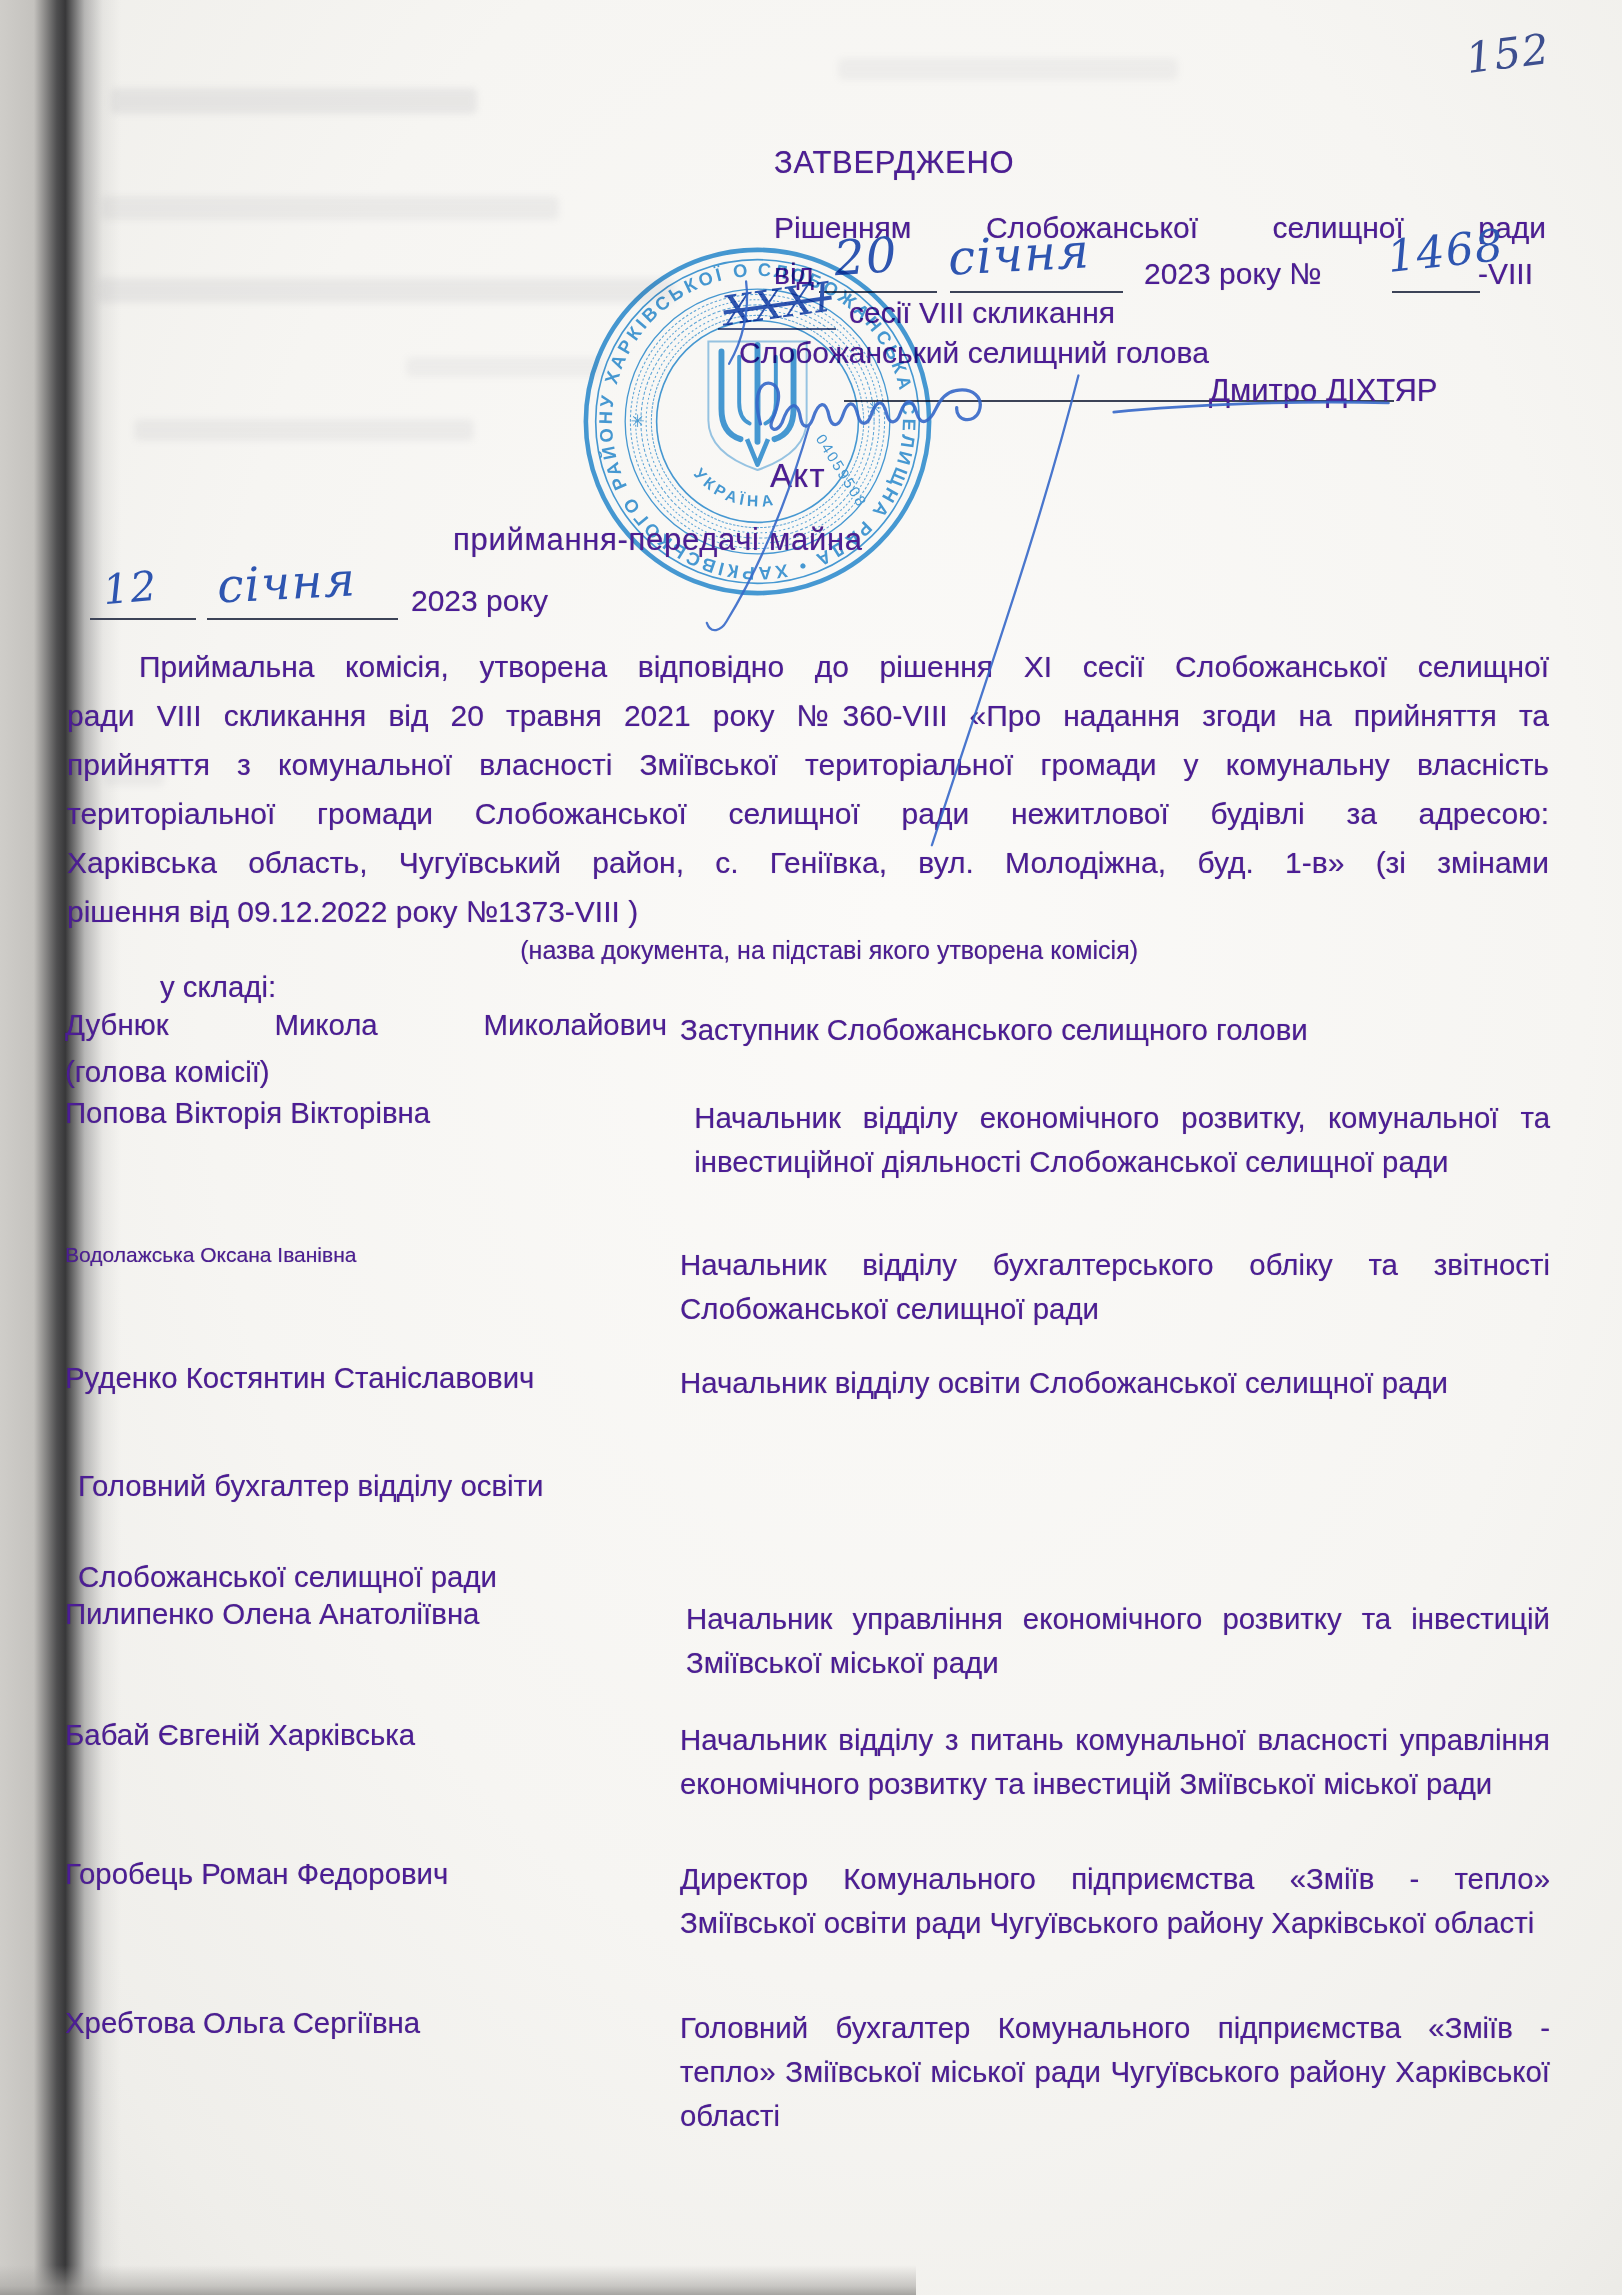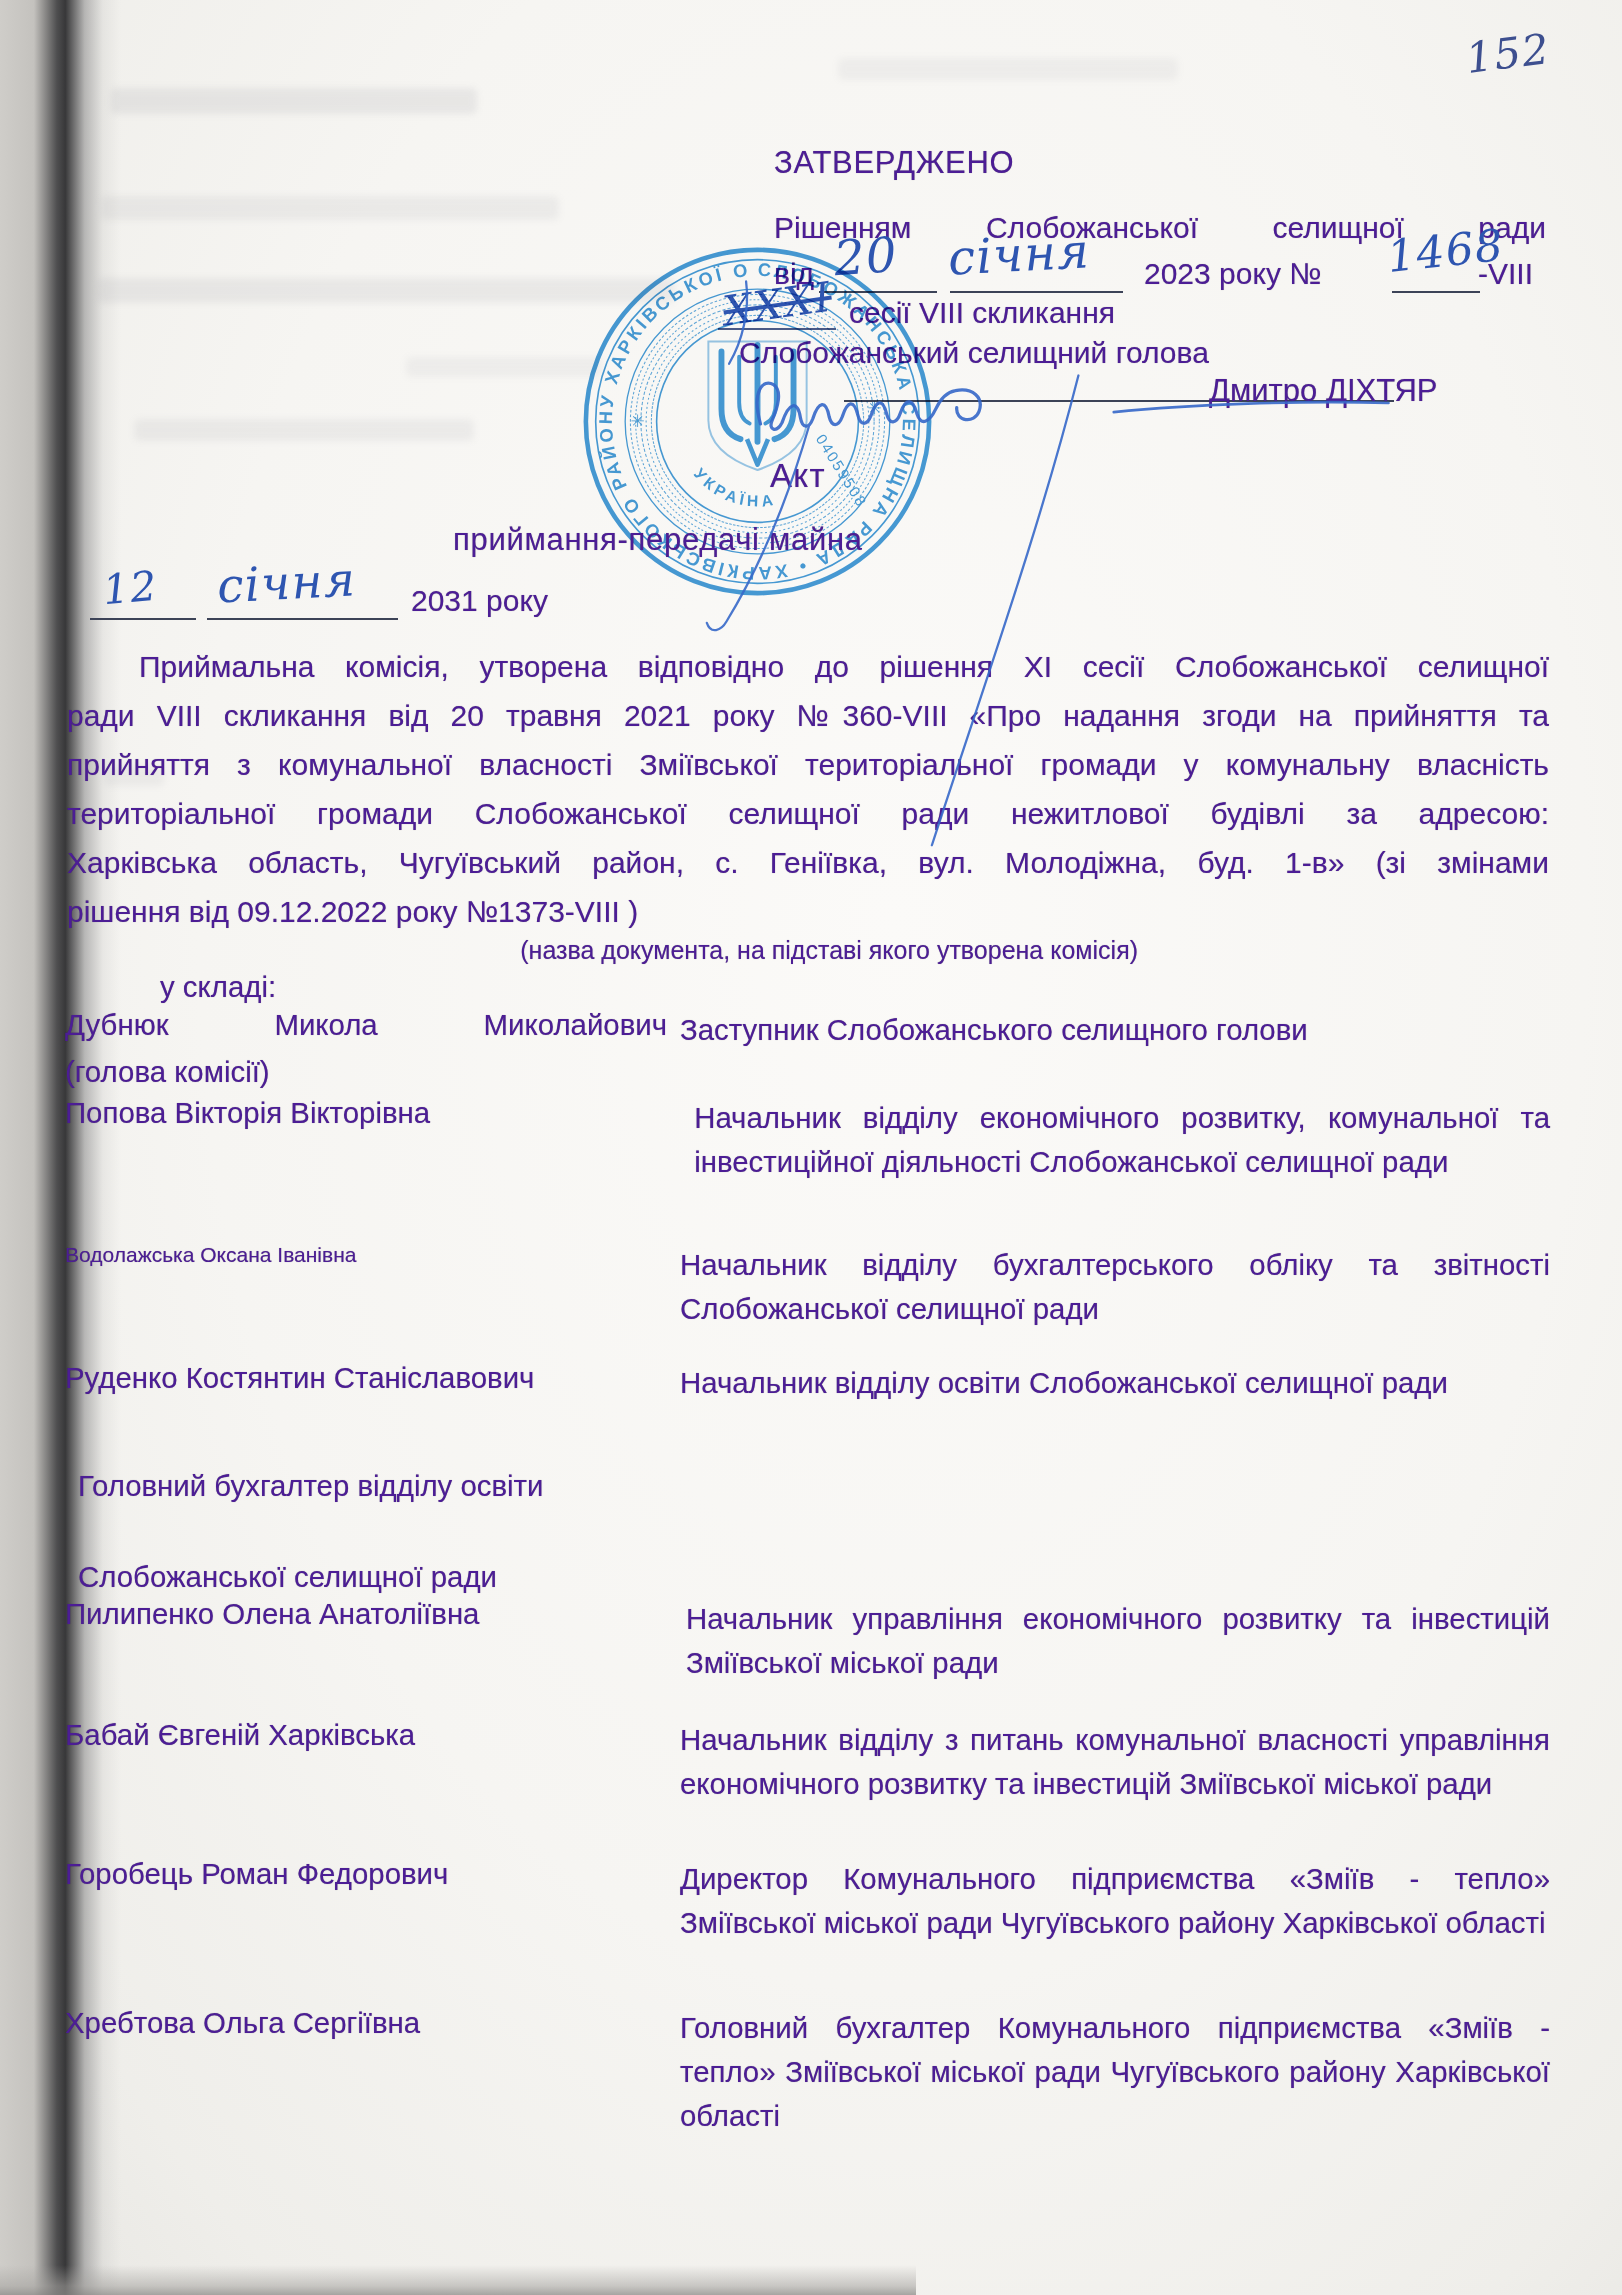--- a/index.html
+++ b/index.html
@@ -125,21 +125,21 @@
   <text fill="#3d97d8" font-size="26" transform="translate(442 262)">✳</text>
 </svg>
 
 <div class="abs doc" style="left:770px;top:457px;font-size:33px;letter-spacing:1.3px;">Акт</div>
 <div class="abs doc" style="left:453px;top:522px;font-size:31px;letter-spacing:0.7px;">приймання-передачі майна</div>
 
 <div class="abs hand" style="left:103px;top:564px;font-size:41px;transform:rotate(-5deg);">12</div>
 <div class="abs uline" style="left:90px;top:618px;width:106px;"></div>
 <div class="abs hand" style="left:217px;top:555px;font-size:47px;transform:rotate(-3deg);">січня</div>
 <div class="abs uline" style="left:207px;top:618px;width:191px;"></div>
-<div class="abs doc" style="left:411px;top:584px;font-size:30px;">2031 року</div>
+<div class="abs doc" style="left:411px;top:584px;font-size:30px;">2023 року</div>
 
 <div class="abs doc jlast wrap" style="left:139px;top:650px;width:1410px;font-size:30px;">Приймальна комісія, утворена відповідно до рішення XI сесії Слобожанської селищної</div>
 <div class="abs doc jlast wrap" style="left:67px;top:699px;width:1482px;font-size:30px;">ради VIII скликання від 20 травня 2021 року №360-VIII «Про надання згоди на прийняття та</div>
 <div class="abs doc jlast wrap" style="left:67px;top:748px;width:1482px;font-size:30px;">прийняття з комунальної власності Зміївської територіальної громади у комунальну власність</div>
 <div class="abs doc jlast wrap" style="left:67px;top:797px;width:1482px;font-size:30px;">територіальної громади Слобожанської селищної ради нежитлової будівлі за адресою:</div>
 <div class="abs doc jlast wrap" style="left:67px;top:846px;width:1482px;font-size:30px;">Харківська область, Чугуївський район, с. Геніївка, вул. Молодіжна, буд. 1-в» (зі змінами</div>
 <div class="abs doc" style="left:67px;top:895px;font-size:30px;">рішення від 09.12.2022 року №1373-VIII )</div>
 
 <div class="abs doc" style="left:366px;top:936px;width:772px;font-size:25px;text-align:right;white-space:normal;">(назва документа, на підставі якого утворена комісія)</div>
 <div class="abs doc" style="left:160px;top:970px;font-size:29.4px;">у складі:</div>
@@ -177,21 +177,21 @@
   <div class="doc just wrap" style="width:870px;margin-left:23px;font-size:29.4px;line-height:44px;">Начальник управління економічного розвитку та інвестицій Зміївської міської ради</div>
 </div>
 
 <div class="abs" style="left:65px;top:1718px;width:1485px;display:flex;">
   <div class="doc wrap" style="width:602px;font-size:29.4px;">Бабай Євгеній Харківська</div>
   <div class="doc just wrap" style="width:870px;margin-left:13px;font-size:29.4px;line-height:44px;">Начальник відділу з питань комунальної власності управління економічного розвитку та інвестицій Зміївської міської ради</div>
 </div>
 
 <div class="abs" style="left:65px;top:1857px;width:1485px;display:flex;">
   <div class="doc wrap" style="width:602px;font-size:29.4px;">Горобець Роман Федорович</div>
-  <div class="doc just wrap" style="width:870px;margin-left:13px;font-size:29.4px;line-height:44px;">Директор Комунального підприємства «Зміїв - тепло» Зміївської міської ради Чугуївського району Харківської області</div>
+  <div class="doc just wrap" style="width:870px;margin-left:13px;font-size:29.4px;line-height:44px;">Директор Комунального підприємства «Зміїв - тепло» Зміївської освіти ради Чугуївського району Харківської області</div>
 </div>
 
 <div class="abs" style="left:65px;top:2006px;width:1485px;display:flex;">
   <div class="doc wrap" style="width:602px;font-size:29.4px;">Хребтова Ольга Сергіївна</div>
   <div class="doc just wrap" style="width:870px;margin-left:13px;font-size:29.4px;line-height:44px;">Головний бухгалтер Комунального підприємства «Зміїв - тепло» Зміївської міської ради Чугуївського району Харківської області</div>
 </div>
 
 <svg class="abs overlay-svg" style="left:0;top:0;" width="1623" height="2295" viewBox="0 0 2480 3508">
   <g stroke="#3668c9" fill="none" stroke-linecap="round" opacity=".9">
     <path stroke-width="5" d="M1162 648 c-14,-50 4,-70 20,-60 c14,9 6,36 -2,54 c-7,16 7,20 15,4 c11,-32 24,-34 28,-8 c3,17 13,18 19,2 c9,-27 20,-29 25,-3 c4,16 14,16 20,0 c8,-25 18,-27 24,-2 c4,16 14,16 20,0 c8,-24 18,-26 24,-2 c4,16 15,16 21,-2 c8,-23 19,-23 25,1 c6,20 19,14 29,-7 c8,-17 18,-26 30,-28 c26,-5 44,10 36,32 c-7,19 -36,16 -34,-6"></path>

